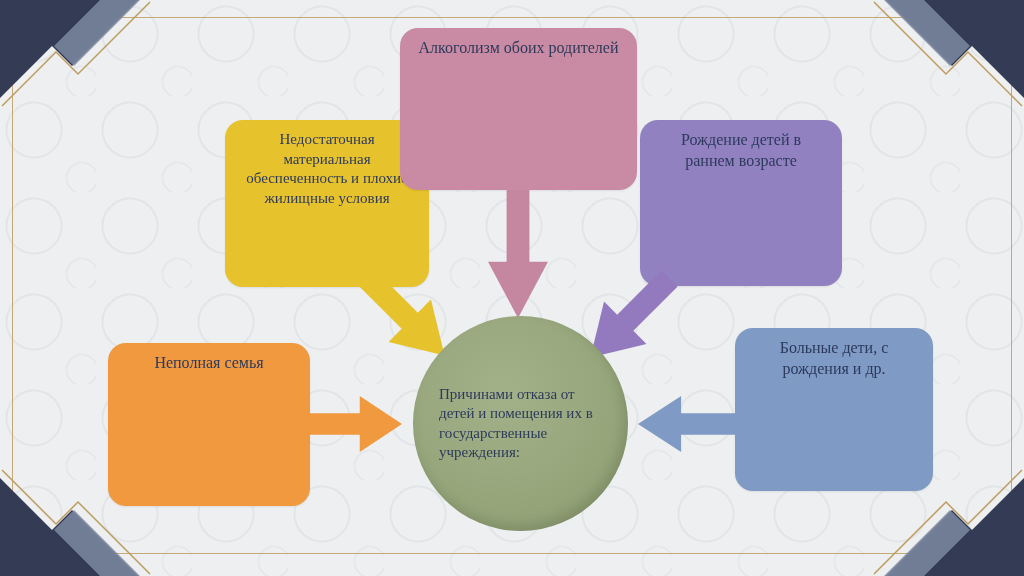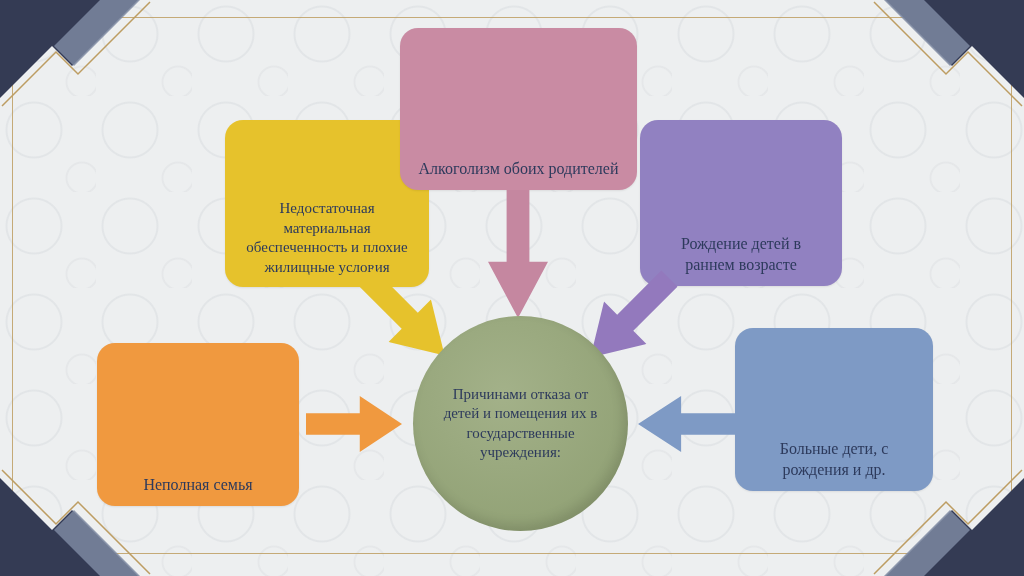--- a/index.html
+++ b/index.html
@@ -18,49 +18,49 @@
     pointer-events:none;z-index:1;
   }
   .corner{position:absolute;width:170px;height:170px;z-index:2;}
   .corner-tl{left:0;top:0;}
   .corner-tr{right:0;top:0;transform:scaleX(-1);}
   .corner-bl{left:0;bottom:0;transform:scaleY(-1);}
   .corner-br{right:0;bottom:0;transform:scale(-1,-1);}
 
   .box{
     position:absolute;border-radius:18px;
-    display:flex;align-items:flex-end;justify-content:center;
+    display:flex;align-items:flex-start;justify-content:center;
     text-align:center;color:#2d3a5c;
     padding:10px 16px;box-sizing:border-box;
     line-height:1.3;z-index:3;
     box-shadow:0 1px 2px rgba(0,0,0,0.08);
   }
   .box-material  {left:193px;top:120px;width:204px;height:167px;background:#e6c22c;font-size:15px;margin-left:32px;}
   .box-alcohol   {left:400px;top:28px; width:237px;height:162px;background:#c98ba3;font-size:16px;}
   .box-early     {left:640px;top:120px;width:202px;height:166px;background:#9181c1;font-size:16px;}
-  .box-single    {left:97px;top:343px;width:202px;height:163px;background:#f0993f;font-size:16px;}
+  .box-single    {left:108px;top:343px;width:202px;height:163px;background:#f0993f;font-size:16px;}
   .box-sick      {left:735px;top:328px;width:198px;height:163px;background:#7e9ac5;font-size:16px;}
 
   .arrow{
     position:absolute;z-index:3;
     clip-path:polygon(0 31%, 56% 31%, 56% 0, 100% 50%, 56% 100%, 56% 69%, 0 69%);
   }
   .arrow-orange{left:306px;top:396px;width:96px; height:56px;background:#f0993f;}
   .arrow-blue  {left:638px;top:396px;width:98px; height:56px;background:#7e9ac5;transform:scaleX(-1);}
   .arrow-pink  {left:454px;top:224px;width:128px;height:60px;background:#c587a0;transform:rotate(90deg);}
   .arrow-yellow{left:349px;top:286px;width:112px;height:60px;background:#e6c22c;transform:rotate(45deg);}
   .arrow-purple{left:574px;top:288px;width:112px;height:60px;background:#9379bd;transform:rotate(135deg);}
 
   .center-circle{
     position:absolute;left:413px;top:316px;width:215px;height:215px;
     border-radius:50%;
     background:radial-gradient(circle at 42% 36%, #a3b189, #92a276 75%);
     box-shadow:inset -4px -6px 12px rgba(0,0,0,0.12);
     display:flex;align-items:center;justify-content:center;
-    text-align:center;color:#2d3a5c;font-size:15px;line-height:1.3;
+    color:#2d3a5c;font-size:15px;line-height:1.3;
     padding:26px;box-sizing:border-box;z-index:4;
   }
 </style>
 </head>
 <body>
 
 <div class="slide">
 
   <div class="frame"></div>
 

